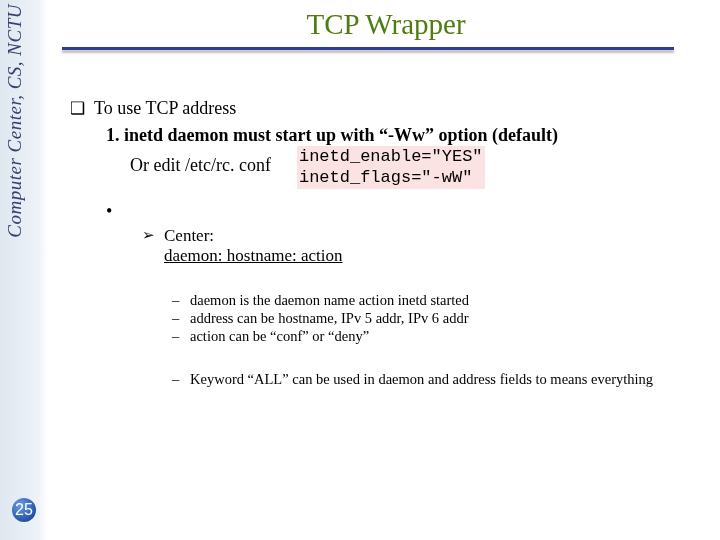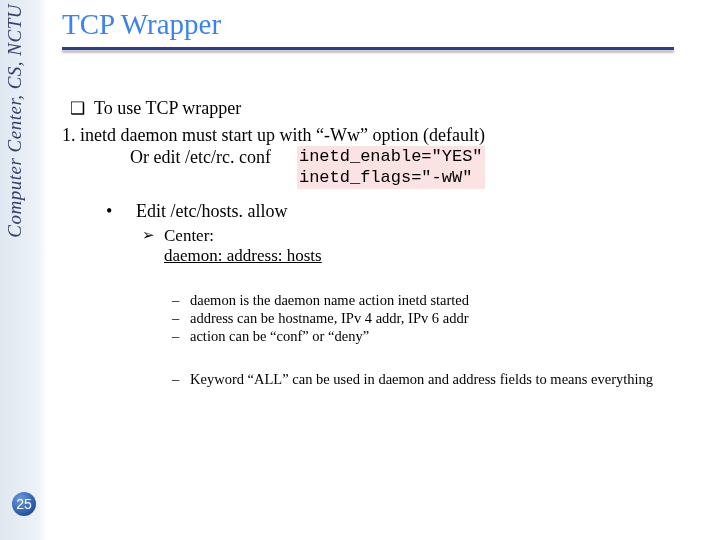--- a/index.html
+++ b/index.html
@@ -27,59 +27,60 @@
     transform: rotate(180deg);
     font-style: italic;
     font-size: 19px;
     color: #363f6e;
     white-space: nowrap;
     letter-spacing: 0.5px;
   }
   .page-number {
     position: absolute;
     left: 12px;
-    bottom: 24px;
+    bottom: 18px;
     width: 24px;
     height: 24px;
     border-radius: 50%;
     background: radial-gradient(circle at 35% 30%, #6a9be0 0%, #2455a8 70%, #16376e 100%);
     color: #fff;
-    font-size: 14px;
+    font-size: 16px;
     font-family: Arial, sans-serif;
     display: flex;
     align-items: center;
     justify-content: center;
   }
   .content {
     position: absolute;
     left: 62px;
     top: 8px;
     right: 10px;
   }
   .title {
     font-size: 29px;
-    color: #3b82f6;
+    color: #4d7c0f;
     padding-bottom: 2px;
+    text-align: center;
   }
   .title-underline {
     height: 3px;
     background: #2d3d8f;
     width: 612px;
     margin-top: 4px;
     box-shadow: 0 3px 2px rgba(0,0,0,0.25);
   }
   .body {
     margin-top: 48px;
     font-size: 18px;
     color: #000;
   }
   .l1 { margin-left: 8px; display: flex; }
   .l1 .bul { width: 24px; flex: none; font-size: 17px; }
-  .l2 { margin-top: 6px; font-size: 18px; }
-  .l2b { margin-left: 68px; margin-top: 1px; font-size: 18px; }
+  .l2 { margin-left: 44px; margin-top: 6px; font-size: 18px; font-weight: bold; }
+  .l2b { margin-left: 68px; margin-top: 9px; font-size: 18px; }
   .code-box {
     display: inline-block;
     background: #fce3e3;
     font-family: "Courier New", monospace;
     font-size: 17px;
     color: #000;
     padding: 0 2px;
     vertical-align: top;
     line-height: 1.25;
     margin-left: 26px;
@@ -103,55 +104,54 @@
 </div>
 
 <div class="content">
   <div class="title">TCP Wrapper</div>
   <div class="title-underline"></div>
 
   <div class="body">
 
     <div class="l1">
       <span class="bul">❑</span>
-      <span>To use TCP wrapper</span>
+      <span>To use TCP address</span>
     </div>
 
     <div class="l2">1.   inetd daemon must start up with “-Ww” option (default)</div>
 
     <div style="display:flex; align-items:flex-start;">
       <div class="l2b">Or edit /etc/rc. conf</div>
       <div class="code-box">
         <div>inetd_enable="YES"</div>
         <div>inetd_flags="-wW"</div>
       </div>
     </div>
 
     <div class="l2-item">
       <span class="bul">•</span>
-      <span>Edit /etc/hosts. allow</span>
     </div>
 
     <div class="l3">
       <span class="arrow">➢</span>
       <span class="txt">
         <span>Center:</span><br>
-        <u>daemon: address: hosts</u>
+        <u>daemon: hostname: action</u>
       </span>
     </div>
 
     <div class="gap"></div>
 
     <div class="l4">
       <span class="dash">–</span>
       <span>daemon is the daemon name action inetd started</span>
     </div>
     <div class="l4">
       <span class="dash">–</span>
-      <span>address can be hostname, IPv 4 addr, IPv 6 addr</span>
+      <span>address can be hostname, IPv 5 addr, IPv 6 addr</span>
     </div>
     <div class="l4">
       <span class="dash">–</span>
       <span>action can be “conf” or “deny”</span>
     </div>
 
     <div class="gap"></div>
 
     <div class="l4">
       <span class="dash">–</span>

